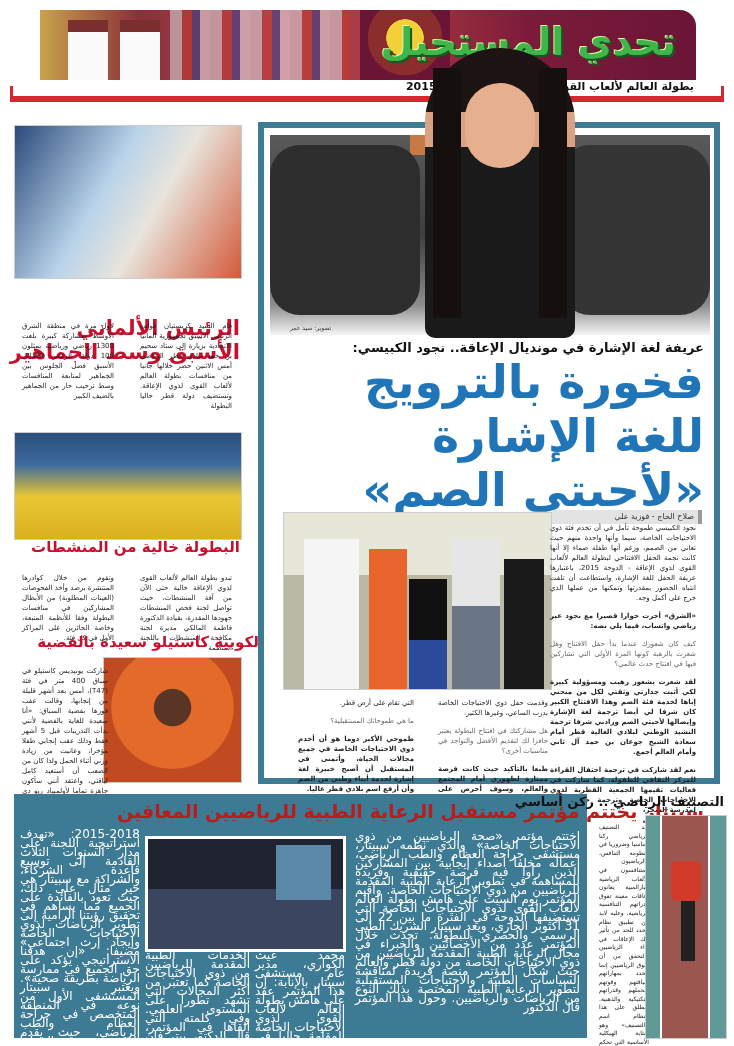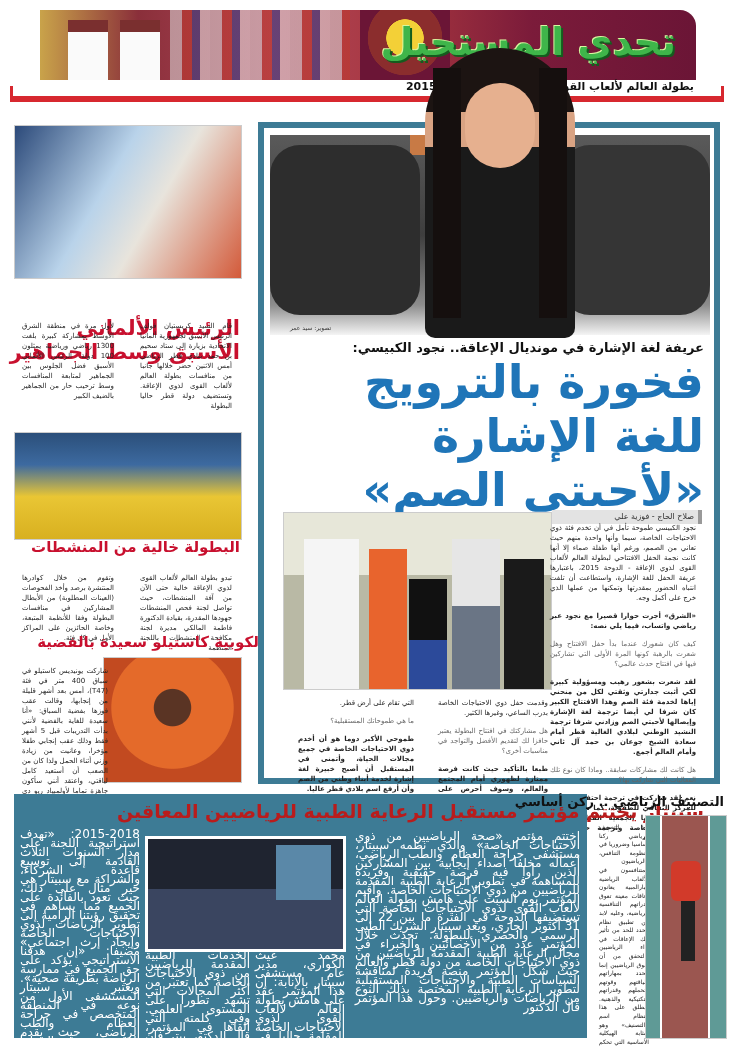--- a/index.html
+++ b/index.html
@@ -128,21 +128,20 @@
   <div class="p" style="left:168px;width:48px;height:150px;background:linear-gradient(180deg,#e6e6e6 0 45%,#6a7585 45%);"></div>
   <div class="p" style="left:220px;width:40px;height:130px;background:#1a1a1a;"></div>
 </div>
 
 <div id="byline" class="abs">صلاح الحاج - فوزية علي</div>
 <div id="col-a" class="abs">
   <p class="t">نجود الكبيسي طموحة تأمل في أن تخدم فئة ذوي الاحتياجات الخاصة، سيما وأنها واحدة منهم حيث تعاني من الصمم، ورغم أنها طفلة صماء إلا أنها كانت نجمة الحفل الافتتاحي لبطولة العالم لألعاب القوى لذوي الإعاقة - الدوحة 2015، باعتبارها عريفة الحفل للغة الإشارة، واستطاعت أن تلفت انتباه الحضور بمقدرتها وتمكنها من عملها الذي خرج على أكمل وجه.</p>
   <p class="t" style="font-weight:bold">«الشرق» أجرت حوارا قصيرا مع نجود عبر رياضي واتساب، فيما يلي نصه:</p>
   <p class="t" style="color:#666">كيف كان شعورك عندما بدأ حفل الافتتاح وهل شعرت بالرهبة كونها المرة الأولى التي تشاركين فيها في افتتاح حدث عالمي؟</p>
   <p class="t" style="font-weight:bold">لقد شعرت بشعور رهيب ومسؤولية كبيرة لكي أثبت جدارتي وثقتي لكل من منحني إياها لخدمة فئة الصم وهذا الافتتاح الكبير كان شرفا لي أيضا ترجمة لغة الإشارة وإيصالها لأحبتي الصم وزادني شرفا ترجمة النشيد الوطني لبلادي الغالية قطر أمام سعادة الشيخ جوعان بن حمد آل ثاني وأمام العالم أجمع.</p>
-  <p class="t" style="color:#666">هل كانت لك مشاركات سابقة.. وماذا كان نوع تلك الفعاليات التي شاركت بها؟</p>
   <p class="t" style="font-weight:bold">نعم لقد شاركت في ترجمة احتفال القراءة للمركز الثقافي للطفولة، كما شاركت في فعاليات تقيمها الجمعية القطرية لذوي الاحتياجات الخاصة وترجمة حملة دلني لمدرسة السحر،</p>
 </div>
 <div id="col-b" class="abs">
   <p class="t">وقدمت حفل ذوي الاحتياجات الخاصة بدرب الساعي، وغيرها الكثير.</p>
   <p class="t" style="color:#666">هل مشاركتك في افتتاح البطولة يعتبر حافزا لك لتقديم الأفضل والتواجد في مناسبات أخرى؟</p>
   <p class="t" style="font-weight:bold">طبعا بالتأكيد حيث كانت فرصة ممتازة لظهوري أمام المجتمع والعالم، وسوف أحرص على المشاركة في العديد من الفعاليات الأخرى</p>
 </div>
 <div id="col-c" class="abs">
   <p class="t">التي تقام على أرض قطر.</p>
   <p class="t" style="color:#666">ما هي طموحاتك المستقبلية؟</p>

